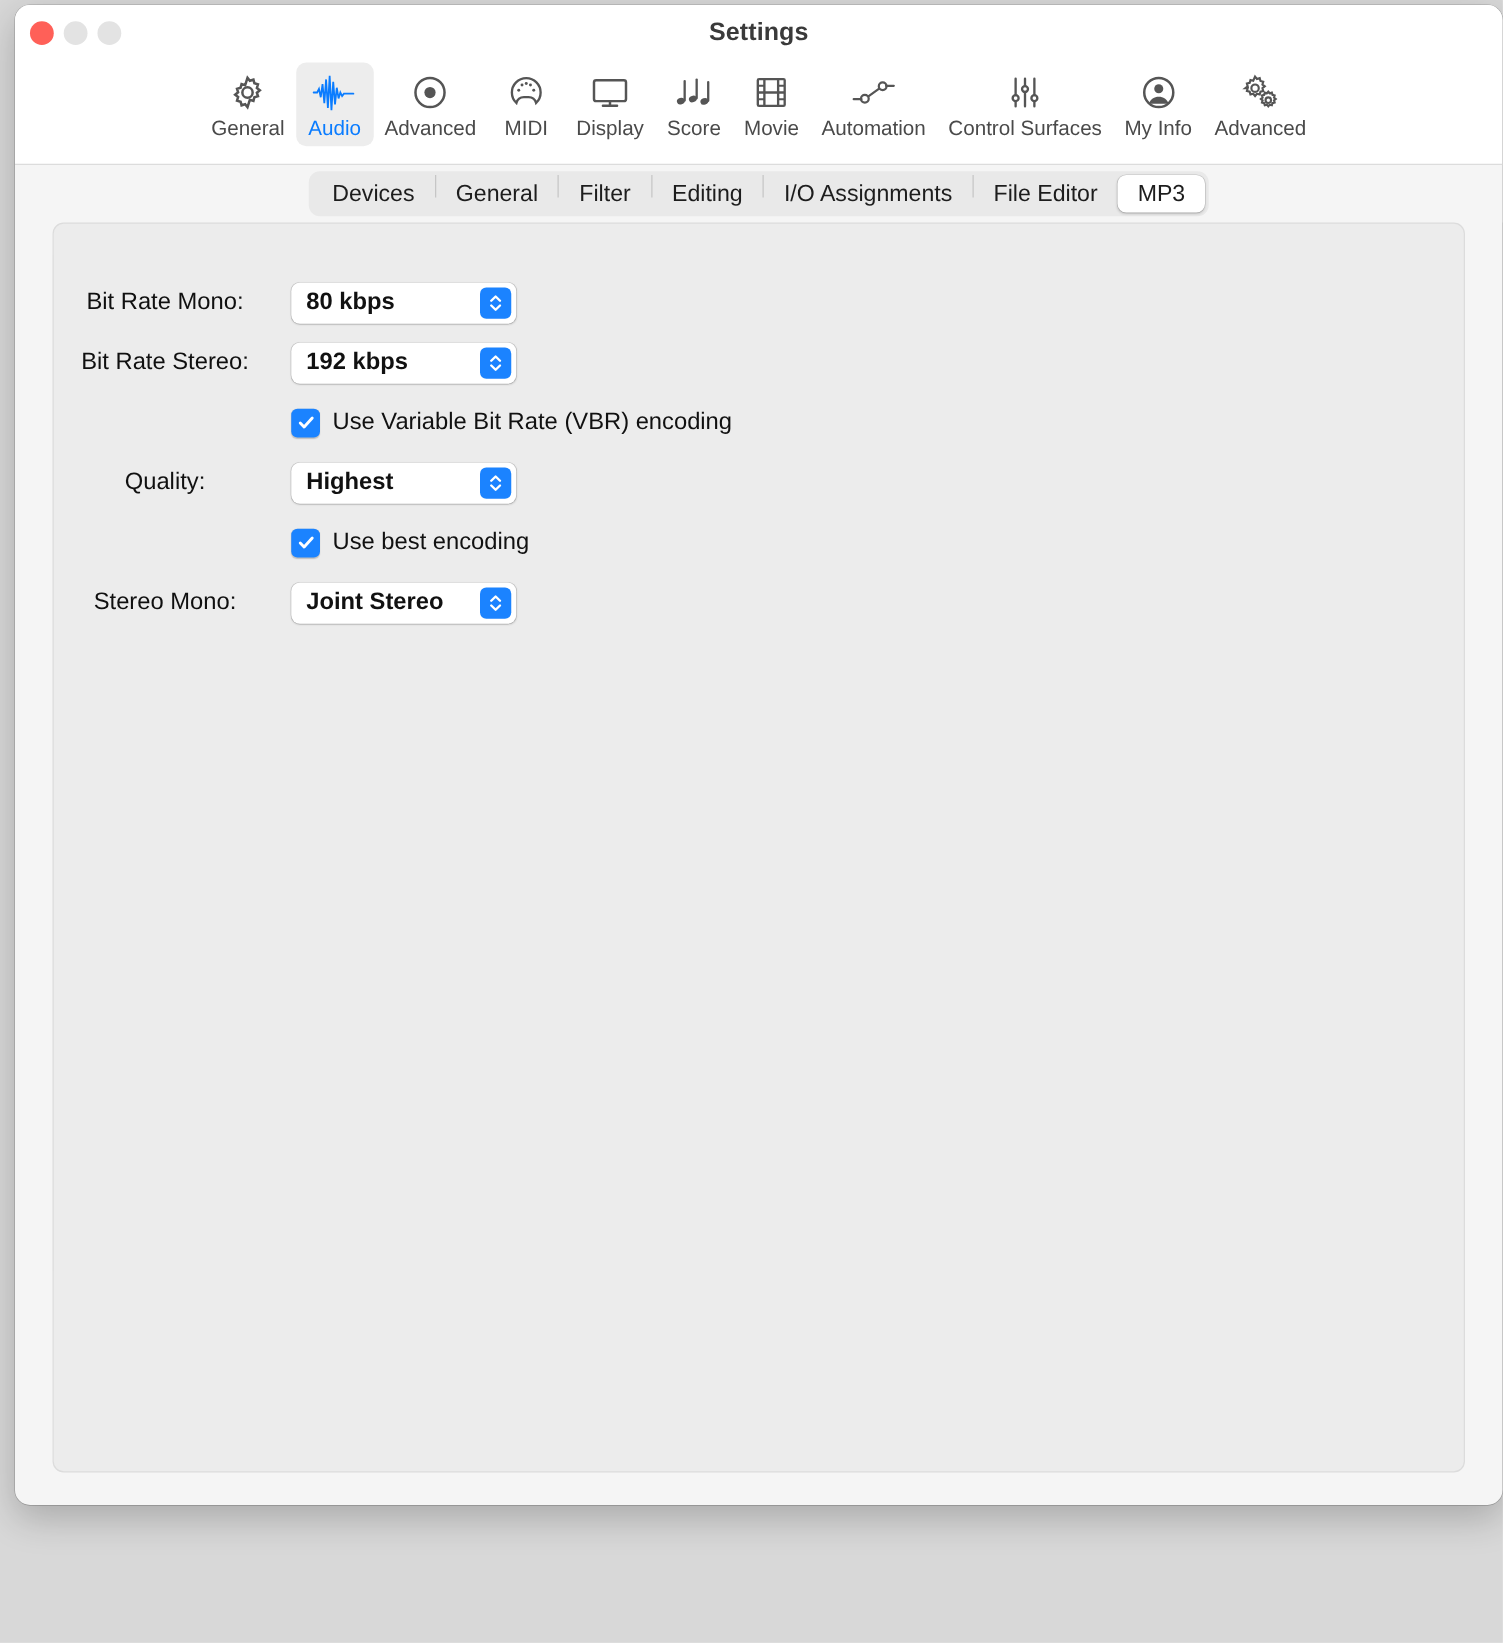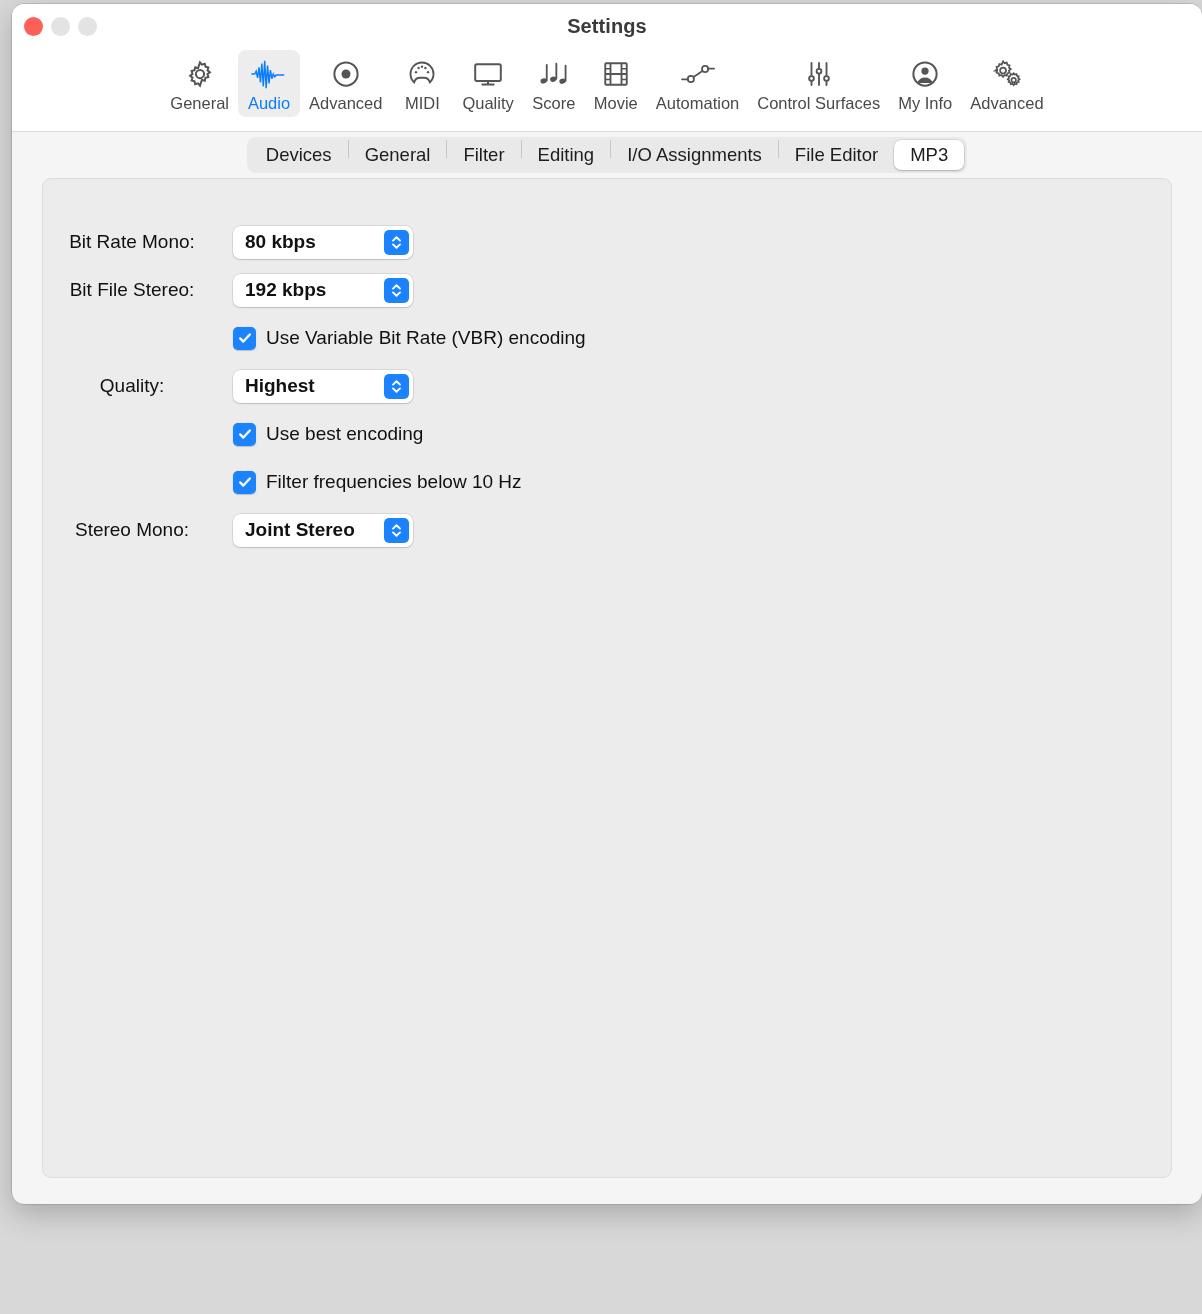--- a/index.html
+++ b/index.html
@@ -278,21 +278,21 @@
       <div class="tblabel">MIDI</div>
     </div>
 
     <div class="tbitem">
       <div class="tbicon">
         <svg width="32" height="30" viewBox="0 0 26 24" fill="none" stroke="currentColor" stroke-width="1.6">
           <rect x="2.6" y="4" width="20.8" height="13.6" rx="1.4"></rect>
           <path d="M13 17.6v2.6M8.4 20.6h9.2" stroke-linecap="round"></path>
         </svg>
       </div>
-      <div class="tblabel">Quality</div>
+      <div class="tblabel">Display</div>
     </div>
 
     <div class="tbitem">
       <div class="tbicon">
         <svg width="32" height="30" viewBox="0 0 26 24" fill="none" stroke="currentColor" stroke-width="1.5">
           <ellipse cx="4.6" cy="17.6" rx="2.6" ry="2.1" fill="currentColor" stroke="none" transform="rotate(-18 4.6 17.6)"></ellipse>
           <path d="M7.1 17.2V4.6" stroke-linecap="round"></path>
           <ellipse cx="12.4" cy="16.2" rx="2.6" ry="2.1" fill="currentColor" stroke="none" transform="rotate(-18 12.4 16.2)"></ellipse>
           <path d="M14.9 15.8V3.6" stroke-linecap="round"></path>
           <ellipse cx="19.9" cy="17.8" rx="2.6" ry="2.1" fill="currentColor" stroke="none" transform="rotate(-18 19.9 17.8)"></ellipse>
@@ -391,21 +391,21 @@
               <svg width="13" height="17" viewBox="0 0 13 17" fill="none" stroke="#ffffff" stroke-width="1.9" stroke-linecap="round" stroke-linejoin="round">
                 <path d="M3 6.6L6.5 3.2 10 6.6"></path>
                 <path d="M3 10.4l3.5 3.4 3.5-3.4"></path>
               </svg>
             </span>
           </div>
         </div>
       </div>
 
       <div class="row">
-        <div class="rlabel">Bit File Stereo:</div>
+        <div class="rlabel">Bit Rate Stereo:</div>
         <div class="rfield">
           <div class="popup">
             <span class="popup-value">192 kbps</span>
             <span class="popup-arrows">
               <svg width="13" height="17" viewBox="0 0 13 17" fill="none" stroke="#ffffff" stroke-width="1.9" stroke-linecap="round" stroke-linejoin="round">
                 <path d="M3 6.6L6.5 3.2 10 6.6"></path>
                 <path d="M3 10.4l3.5 3.4 3.5-3.4"></path>
               </svg>
             </span>
           </div>
@@ -440,29 +440,20 @@
       <div class="row cbrow">
         <div class="cbindent"></div>
         <div class="cbox">
           <svg width="16" height="16" viewBox="0 0 16 16" fill="none" stroke="#ffffff" stroke-width="2.3" stroke-linecap="round" stroke-linejoin="round">
             <path d="M3.2 8.4l3.1 3.2 6.5-7.2"></path>
           </svg>
         </div>
         <div class="cblabel">Use best encoding</div>
       </div>
 
-      <div class="row cbrow">
-        <div class="cbindent"></div>
-        <div class="cbox">
-          <svg width="16" height="16" viewBox="0 0 16 16" fill="none" stroke="#ffffff" stroke-width="2.3" stroke-linecap="round" stroke-linejoin="round">
-            <path d="M3.2 8.4l3.1 3.2 6.5-7.2"></path>
-          </svg>
-        </div>
-        <div class="cblabel">Filter frequencies below 10 Hz</div>
-      </div>
 
       <div class="row">
         <div class="rlabel">Stereo Mono:</div>
         <div class="rfield">
           <div class="popup">
             <span class="popup-value">Joint Stereo</span>
             <span class="popup-arrows">
               <svg width="13" height="17" viewBox="0 0 13 17" fill="none" stroke="#ffffff" stroke-width="1.9" stroke-linecap="round" stroke-linejoin="round">
                 <path d="M3 6.6L6.5 3.2 10 6.6"></path>
                 <path d="M3 10.4l3.5 3.4 3.5-3.4"></path>

